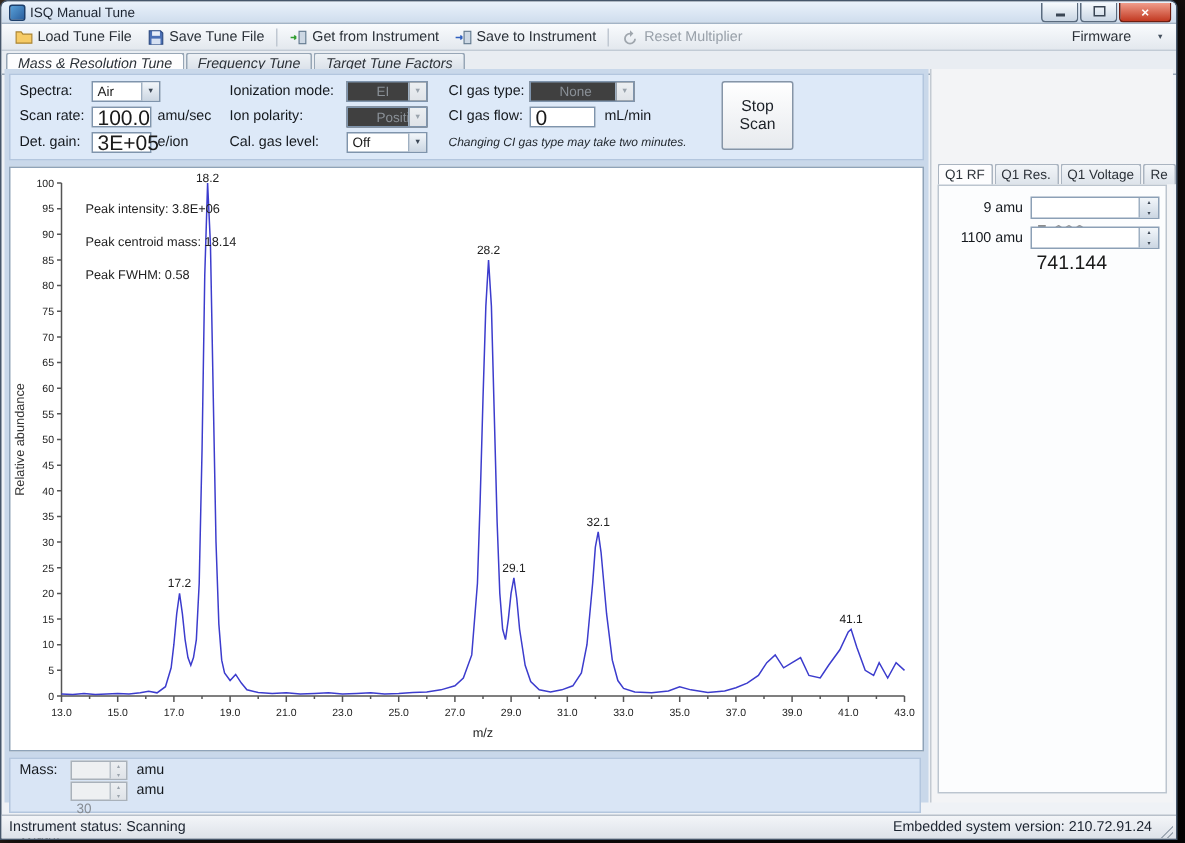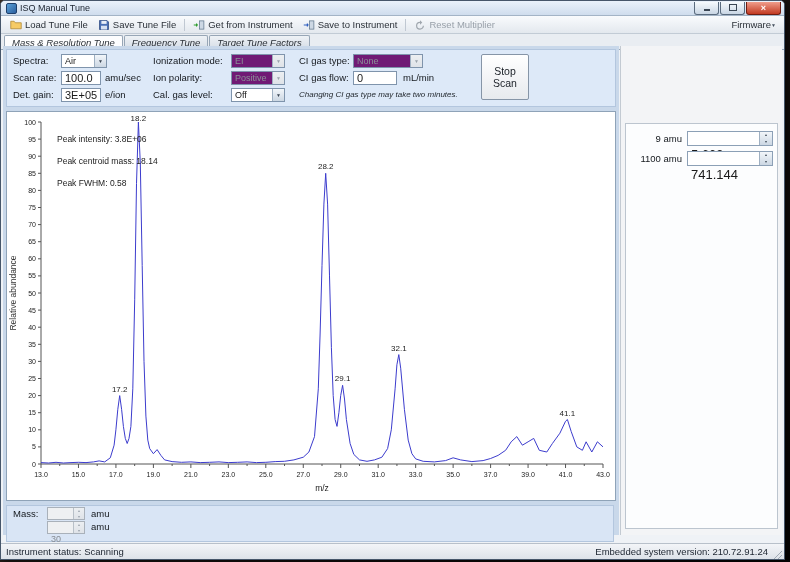--- a/index.html
+++ b/index.html
@@ -28,45 +28,45 @@
   .wbtn.close{width:33px;background:linear-gradient(#f09d8b,#c23a22);border-color:#6f1d10;
     color:#fff;font-size:9px;font-weight:bold;line-height:10px;}
   
   .toolbar{height:17px;display:flex;align-items:center;padding:0 4px;font-size:9.5px;
     background:linear-gradient(#f9fbfd,#e3e8ee);border-bottom:1px solid #c2cbd5;color:#2b3138;}
   .tbtn{display:flex;align-items:center;gap:3px;padding:1px 5px;border-radius:2px;white-space:nowrap;}
   .tbtn.disabled{color:#98a0a9;}
   .tsep{width:1px;height:12px;background:#c0c8d2;margin:0 3px;}
   .ticon{width:12px;height:12px;display:inline-block;}
   .ticon svg{display:block;}
-  .firmware{margin-left:auto;display:flex;align-items:center;gap:0;padding:1px 4px;}
+  .firmware{margin-left:auto;display:flex;align-items:center;gap:17px;padding:1px 4px;}
   .firmware .arr{font-size:5px;color:#44505e;}
   
   .tabstrip{height:15px;display:flex;align-items:flex-end;padding-left:3px;font-size:9.5px;
     background:#e9edf2;border-bottom:1px solid #97a6b6;}
   .tab{height:11px;line-height:11px;padding:1px 7px;margin-right:1px;color:#2b3138;
     border:1px solid #97a6b6;border-bottom:none;border-radius:2px 2px 0 0;
     background:linear-gradient(#eef2f6,#d6dde6);white-space:nowrap;font-style:italic;}
   .tab.active{background:#fdfdfe;position:relative;top:1px;height:12px;}
   
   .left-area{position:absolute;left:2px;top:45px;width:616px;height:489px;background:#c9d8ea;}
   .ctrl-panel{position:absolute;left:3px;top:3px;width:608px;height:56px;
     background:#dde9f8;border:1px solid #b3c6de;}
   .clabel{position:absolute;height:14px;line-height:14px;font-size:9.5px;color:#14181d;white-space:nowrap;}
   .unit{position:absolute;height:14px;line-height:14px;font-size:9.5px;color:#14181d;}
   .combo{position:absolute;height:14px;background:#fff;border:1px solid #7f94ac;
     display:flex;box-sizing:border-box;font-size:9px;}
   .combo .cval{flex:1;padding:1px 3px;overflow:hidden;white-space:nowrap;line-height:11px;}
   .combo .carr{width:11px;text-align:center;font-size:5px;line-height:12px;color:#3c4document8;color:#3c4document;
     border-left:1px solid #9fb0c2;background:linear-gradient(#f2f6fa,#ccd7e3);color:#3b4document;}
   .combo .carr{color:#3b4654;}
-  .combo.disabled{background:#701a75;color:#8a9097;}
+  .combo.disabled{background:#404040;color:#8a9097;padding-left:16px;}
   .combo.disabled .carr{color:#9aa3ac;background:linear-gradient(#eceff2,#dfe3e8);}
   .tinput{position:absolute;height:14px;box-sizing:border-box;background:#fff;
-    border:1px solid #7f94ac;font-size:11px;line-height:12px;padding:0 3px;}
+    border:1px solid #7f94ac;font-size:14px;line-height:12px;padding:0 3px;}
   .note{position:absolute;font-size:8px;font-style:italic;color:#23292f;line-height:14px;white-space:nowrap;}
   .stopbtn{position:absolute;left:474px;top:4px;width:48px;height:46px;box-sizing:border-box;
     background:linear-gradient(#ffffff,#e7eaee);border:1px solid #8695a7;border-radius:2px;
     font-size:10.5px;color:#1a1f26;display:flex;align-items:center;justify-content:center;
     text-align:center;padding:2px 6px;}
   .chartbox{position:absolute;left:3px;top:65px;width:608px;height:388px;
     background:#fff;border:1px solid #8fa3b8;}
   svg text{font-family:"Liberation Sans",sans-serif;}
   
   .bottombar{position:absolute;left:3px;top:459px;width:608px;height:37px;
@@ -354,20 +354,30 @@
         <span class="db">
             <span>▴</span>
             <span>▾</span>
           </span>
       </div>
       <span class="unit" style="left:84px;top:14px;">amu</span>
     </div>
   </div>
 
   <div class="right-panel">
+    <div class="qtab-row">
+      <div class="qtab active"><span>Q1 RF</span></div>
+      <div class="qtab"><span>Q1 Res.</span></div>
+      <div class="qtab"><span>Q1 Voltage</span></div>
+      <div class="qtab"><span>Re</span></div>
+      <div class="qtab-arrows">
+        <div class="qarrow"></div>
+
+      </div>
+    </div>
     <div class="qpage">
       <div class="qrow" style="top:7px;">
         <span class="qlabel">9 amu</span>
         <div class="spinfield">
           <span class="sv">5.609</span>
           <span class="sb">
               <span>▴</span>
               <span>▾</span>
             </span>
         </div>

